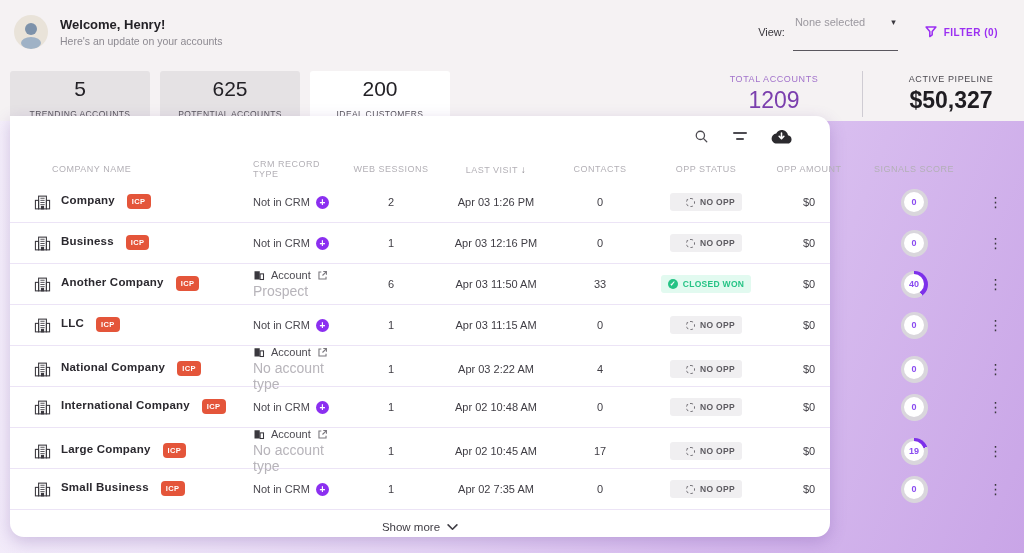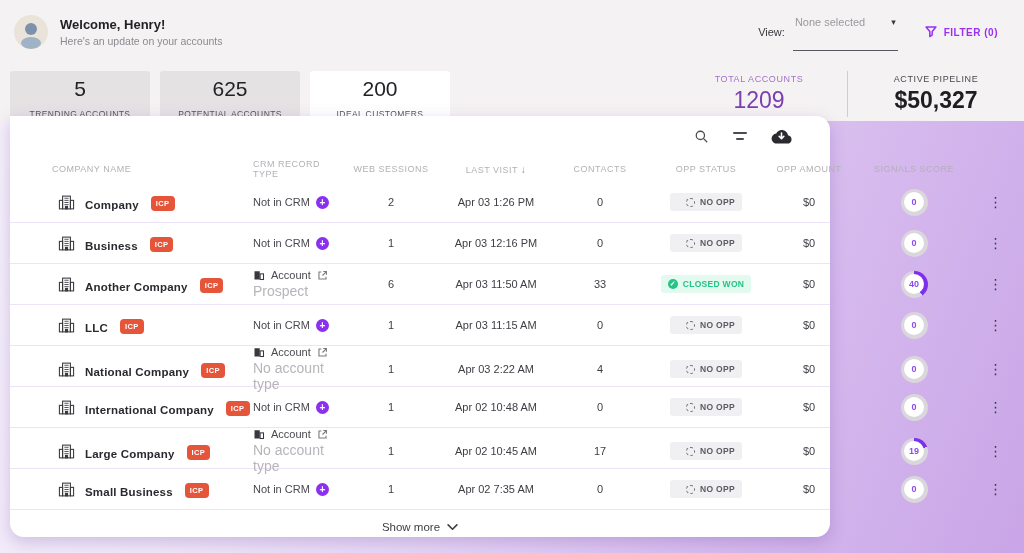--- a/index.html
+++ b/index.html
@@ -21,21 +21,21 @@
   .view-dd .val{color:#9b989f;font-size:11px;}
   .view-dd .caret{font-size:9px;color:#3a383e;}
   .filter-btn{display:flex;align-items:center;gap:6px;color:#9b2ff2;font-size:10px;font-weight:bold;letter-spacing:.5px;cursor:pointer;}
 
   
   .tabs{position:absolute;left:10px;top:71px;display:flex;gap:10px;}
   .tab{width:140px;height:50px;background:#e5e2e4;border-radius:3px 3px 0 0;text-align:center;cursor:pointer;}
   .tab.selected{background:#ffffff;}
   .tab .num{font-size:21px;color:#232126;margin-top:6px;}
   .tab .lbl{font-size:8.5px;letter-spacing:.4px;color:#57545b;margin-top:8px;}
-  .hstats{position:absolute;right:28px;top:71px;display:flex;align-items:center;gap:28px;}
+  .hstats{position:absolute;right:13px;top:71px;display:flex;align-items:center;gap:28px;}
   .hstat{text-align:center;min-width:120px;}
   .hstat .lbl{font-size:9px;letter-spacing:.6px;}
   .hstat .val{font-size:23px;margin-top:3px;}
   .hstat.purple .lbl{color:#a273cb;}
   .hstat.purple .val{color:#7b3fae;}
   .hstat.dark .lbl{color:#4b4950;}
   .hstat.dark .val{color:#1f1d22;font-weight:600;}
   .vdiv{width:1px;height:46px;background:#cfccd3;}
 
   
@@ -51,21 +51,21 @@
   .grid{display:grid;grid-template-columns:243px 92px 92px 118px 90px 122px 84px 126px 37px;align-items:center;}
   .thead{height:26px;}
   .th{font-size:9px;letter-spacing:.5px;color:#b3b0b6;text-align:center;}
   .th.left{text-align:left;}
   .th:first-child{padding-left:42px;}
   .arrow{font-size:10px;color:#8d8a91;}
 
   .tr{height:40px;border-bottom:1px solid #ece4f6;cursor:pointer;}
   .td{font-size:11px;color:#3f3d44;text-align:center;}
   .td.left{text-align:left;}
-  .company-cell{display:flex;align-items:flex-end;padding-left:16px;gap:10px;margin-left:32px;}
+  .company-cell{display:flex;align-items:flex-start;padding-left:24px;gap:10px;}
   .cname{font-size:11.5px;font-weight:600;color:#2b292f;letter-spacing:.2px;}
   .icp{background:#e4553a;color:#fff;font-size:7.5px;font-weight:bold;letter-spacing:.4px;border-radius:4px;padding:3px 5px;margin-left:2px;}
   .crm-line{display:flex;align-items:center;gap:6px;font-size:11px;color:#4b4950;}
   .crm-sub{font-size:14px;color:#b7b4ba;margin-top:2px;}
   .plus{width:13px;height:13px;border-radius:50%;background:#8b2ff0;color:#fff;font-size:10px;line-height:13px;text-align:center;font-weight:bold;cursor:pointer;}
   .badge{display:inline-flex;align-items:center;gap:5px;border-radius:3px;padding:4px 7px;font-size:8.5px;letter-spacing:.3px;font-weight:bold;}
   .badge.none{background:#f0eff1;color:#5c5a60;padding-left:16px;}
   .badge.won{background:#e2faf0;color:#25c385;}
   .dashcirc{width:9px;height:9px;border:1.3px dashed #6e6c72;border-radius:50%;box-sizing:border-box;}
   .wondot{width:10px;height:10px;border-radius:50%;background:#25c385;color:#fff;font-size:7px;line-height:10px;text-align:center;}

